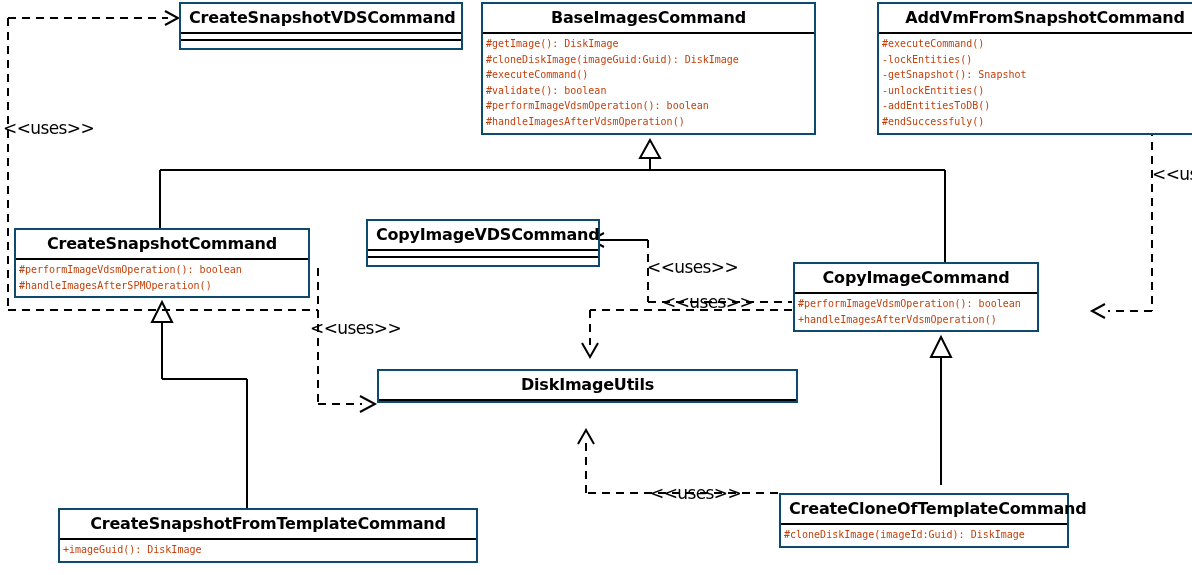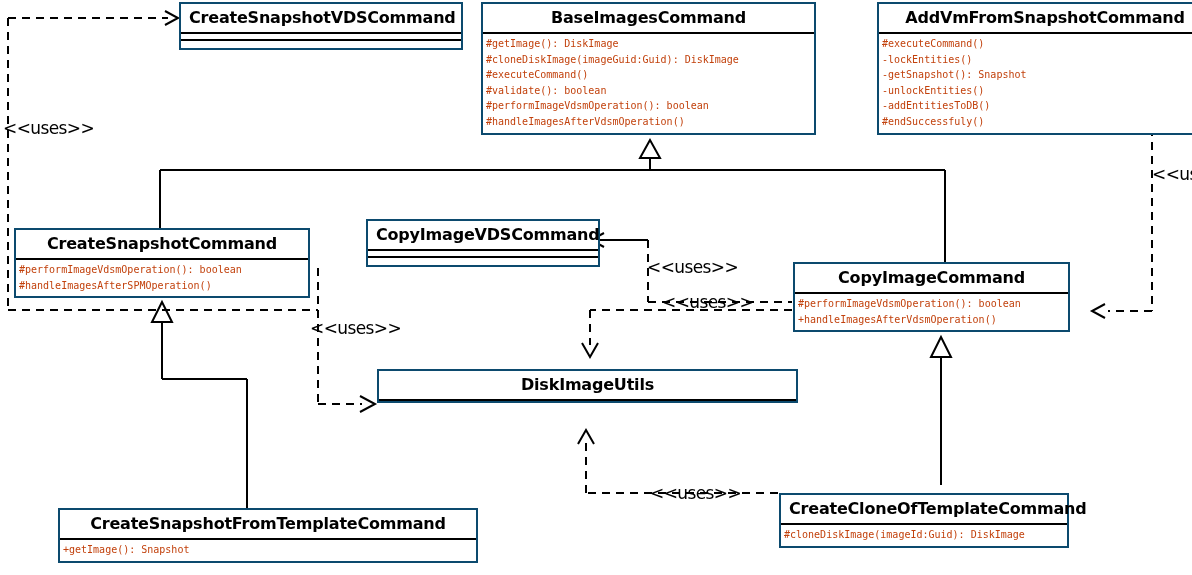--- a/index.html
+++ b/index.html
@@ -195,39 +195,39 @@
     </div>
   </div>
 
   <div class="umlbox" style="left:366px; top:219px; width:234px;">
     <div class="uml-title">CopyImageVDSCommand</div>
     <div class="uml-sep"></div>
     <div class="uml-gap"></div>
     <div class="empty-comp"></div>
   </div>
 
-  <div class="umlbox" style="left:793px; top:262px; width:277px;">
+  <div class="umlbox" style="left:793px; top:262px; width:246px;">
     <div class="uml-title">CopyImageCommand</div>
     <div class="uml-sep"></div>
     <div class="uml-compartment">
       <div class="uml-member">#performImageVdsmOperation(): boolean</div>
       <div class="uml-member">+handleImagesAfterVdsmOperation()</div>
     </div>
   </div>
 
   <div class="umlbox" style="left:377px; top:369px; width:421px;">
     <div class="uml-title">DiskImageUtils</div>
     <div class="uml-sep"></div>
   </div>
 
   <div class="umlbox" style="left:58px; top:508px; width:420px;">
     <div class="uml-title">CreateSnapshotFromTemplateCommand</div>
     <div class="uml-sep"></div>
     <div class="uml-compartment">
-      <div class="uml-member">+getImage(): Snapshot</div>
+      <div class="uml-member">+imageGuid(): DiskImage</div>
     </div>
   </div>
 
   <div class="umlbox" style="left:779px; top:493px; width:290px;">
     <div class="uml-title">CreateCloneOfTemplateCommand</div>
     <div class="uml-sep"></div>
     <div class="uml-compartment">
       <div class="uml-member">#cloneDiskImage(imageId:Guid): DiskImage</div>
     </div>
   </div>

